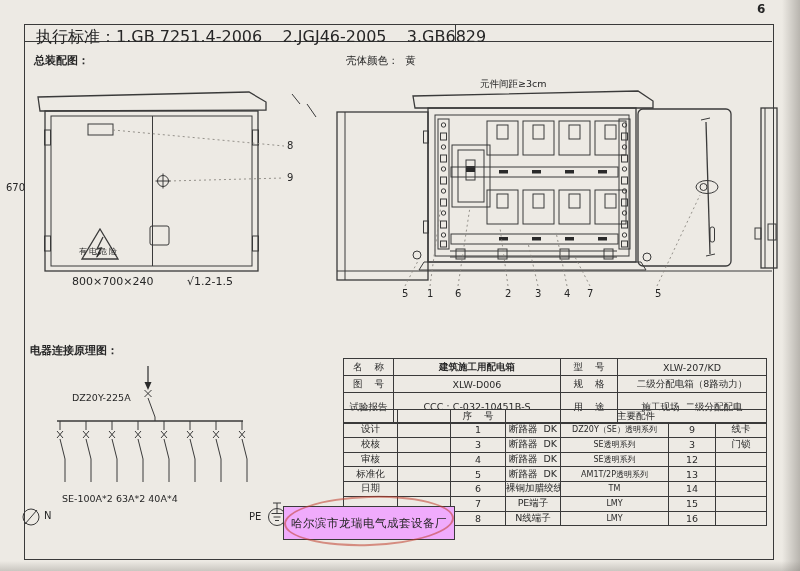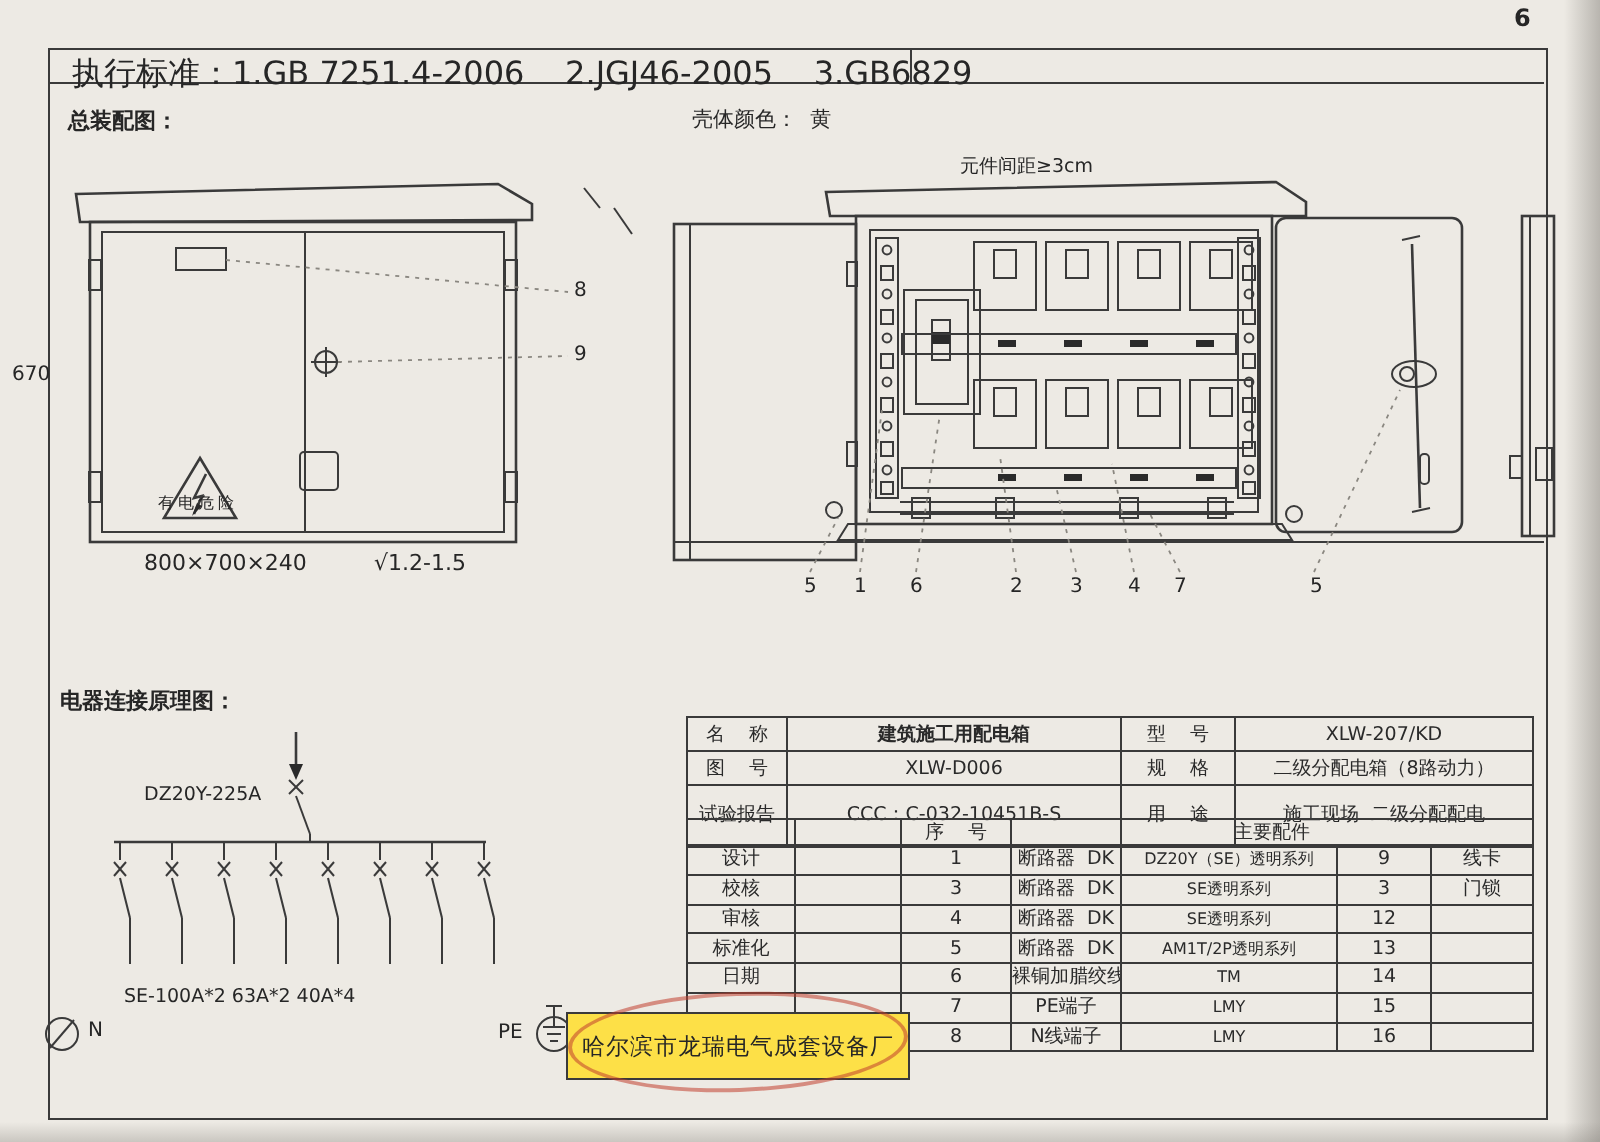--- a/index.html
+++ b/index.html
@@ -26,21 +26,21 @@
   svg .s{stroke:#3a3a3a;stroke-width:1;fill:none;}
   svg .s2{stroke:#3a3a3a;stroke-width:1.3;fill:none;}
   svg .fillme{fill:#2a2a2a;stroke:none;}
   svg .dot{stroke:#8a8780;stroke-width:0.9;fill:none;stroke-dasharray:2,3;}
   
   table.spec{border-collapse:collapse;position:absolute;table-layout:fixed;}
   table.spec td{border:1px solid #3a3a3a;text-align:center;vertical-align:middle;
     padding:0;font-size:9.5px;white-space:pre;overflow:hidden;color:#2a2a2a;}
   table.spec td.small{font-size:8px;}
   #factory-box{position:absolute;left:283px;top:506px;width:172px;height:34px;
-    background:#fde047;border:1.2px solid #3a3a3a;display:flex;align-items:center;
+    background:#f0abfc;border:1.2px solid #3a3a3a;display:flex;align-items:center;
     justify-content:center;font-size:11.5px;letter-spacing:0.5px;box-sizing:border-box;}
   #red-stamp{position:absolute;left:284px;top:496px;width:170px;height:50px;
     border:2.5px solid rgba(193,62,46,0.55);border-radius:50%;
     transform:rotate(-2deg);box-sizing:border-box;}
 </style>
 </head>
 <body>
 
 <div id="scan-shade-right"></div>
 <div id="scan-shade-bottom"></div>

